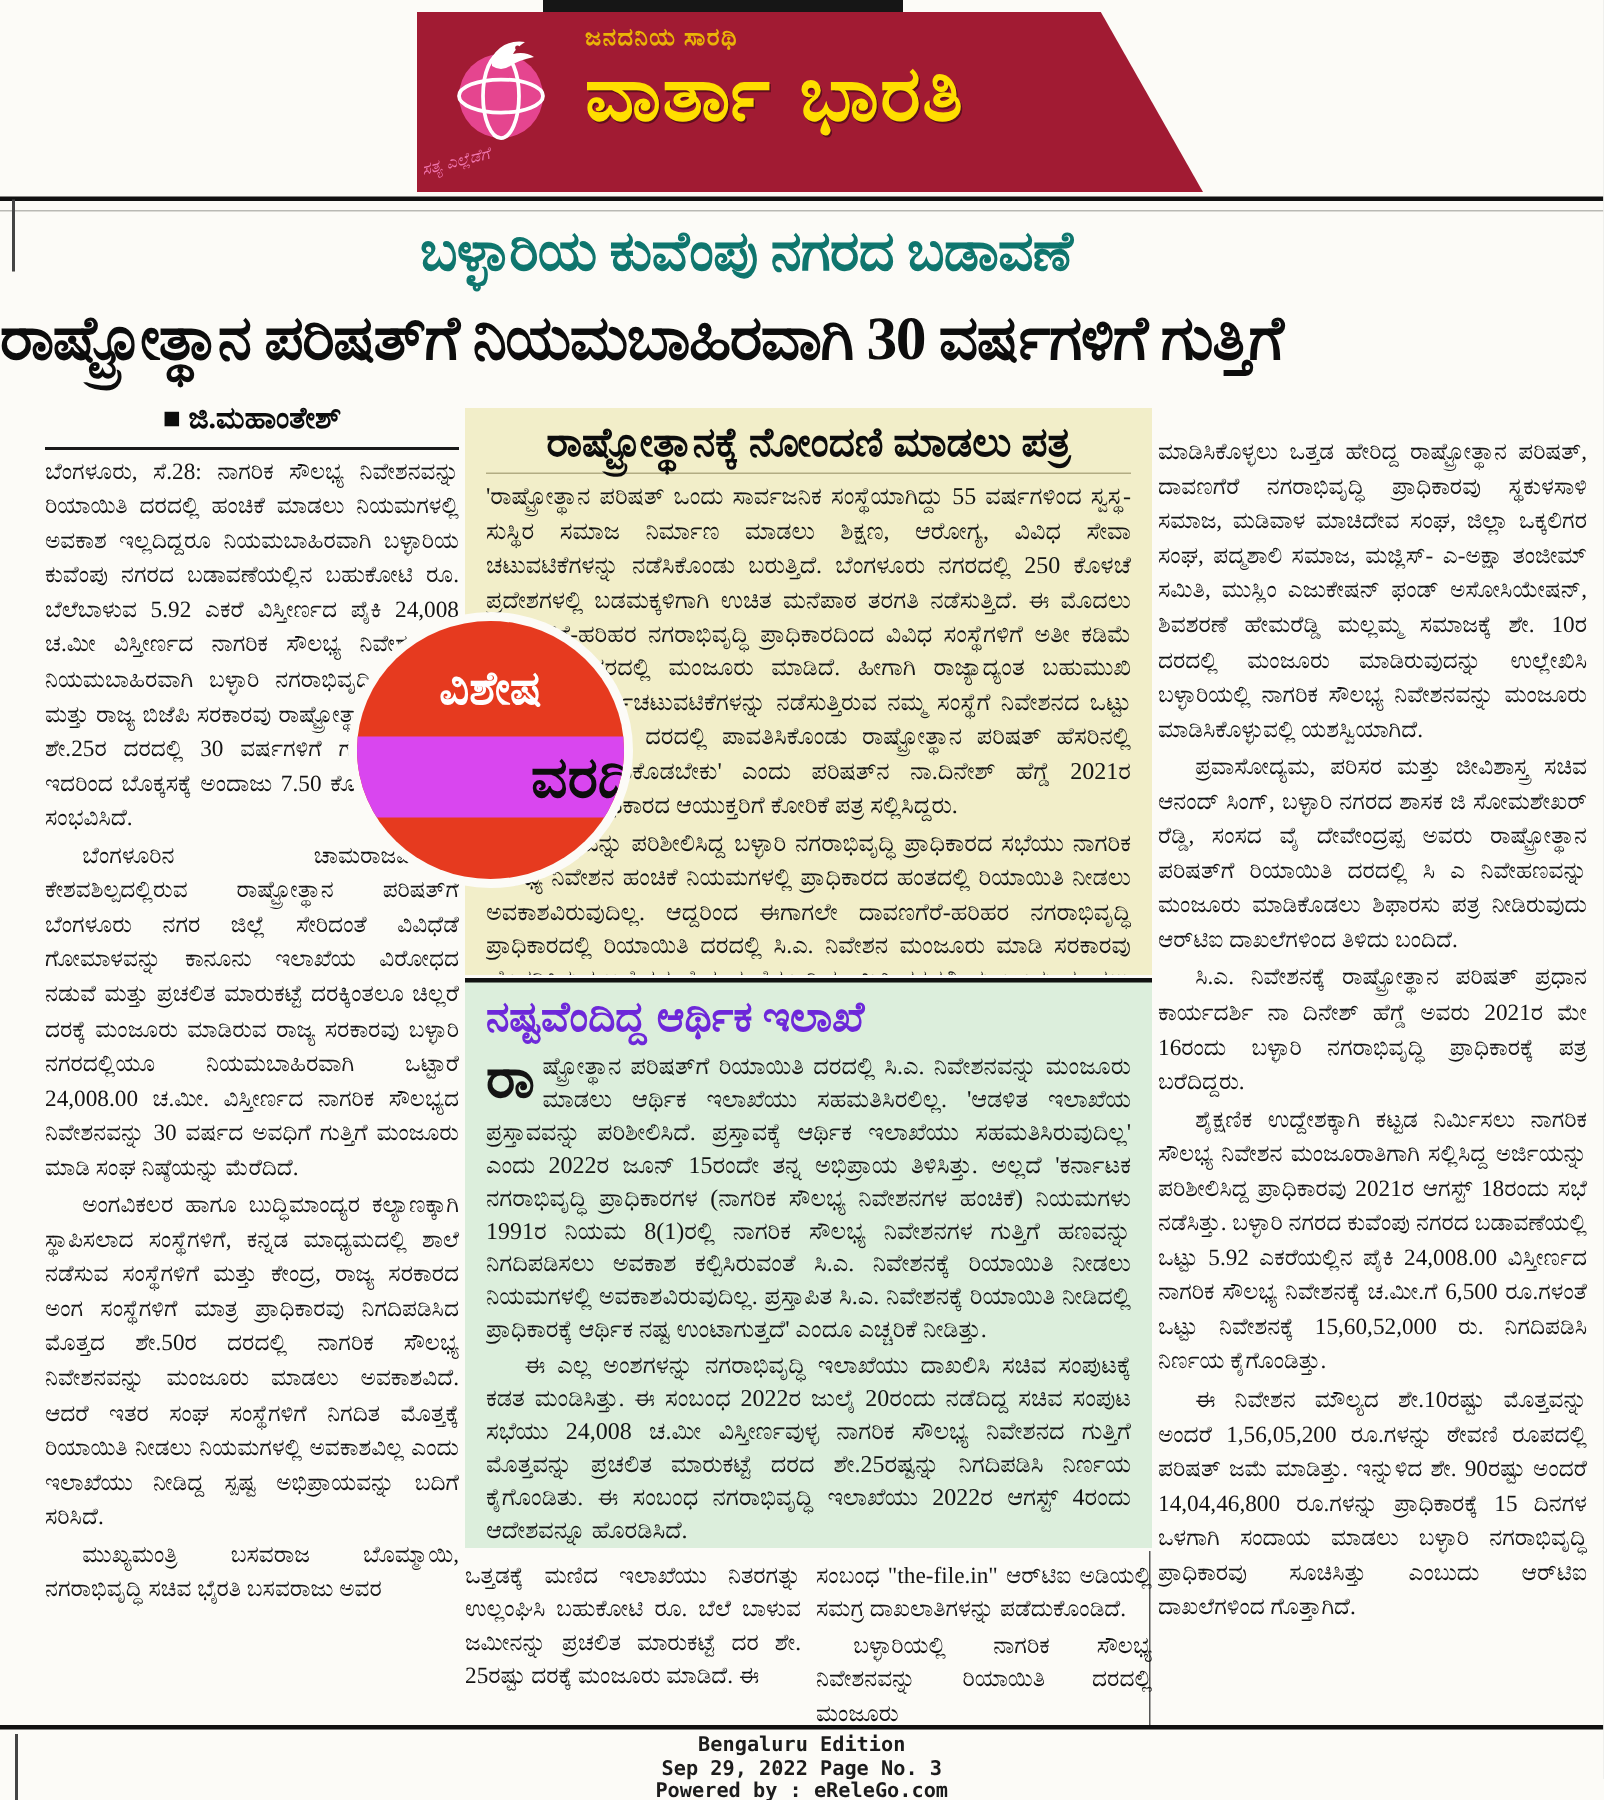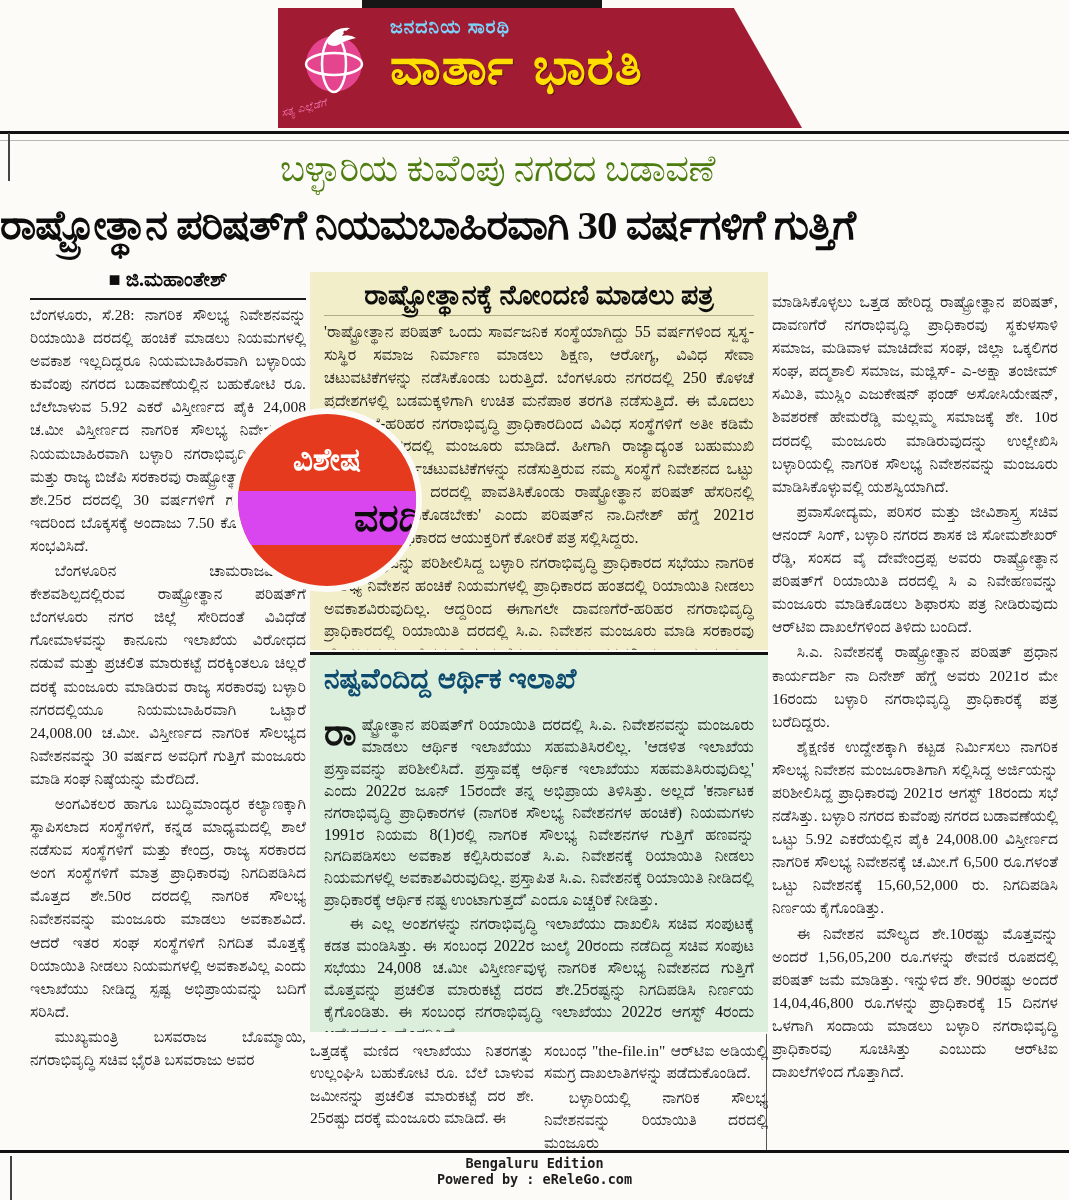--- a/index.html
+++ b/index.html
@@ -18,37 +18,37 @@
   }
   .logo { position:absolute; left:20px; top:16px; width:72px; height:72px; }
   .logo svg { width:100%; height:100%; }
   .logo-caption {
     position:absolute; left:2px; top:88px; width:90px;
     font-family:"DejaVu Sans", sans-serif; font-style:italic;
     font-size:11px; color:#f075ae; transform:rotate(-14deg);
   }
   .mast-text { position:absolute; left:112px; top:8px; width:400px; }
   .mast-tagline {
-    font-family:Liberation Sans, sans-serif; font-weight:bold;
-    font-size:19px; color:#7dd3fc; letter-spacing:1px; margin-bottom:2px;
+    font-family:Liberation Serif, serif; font-weight:bold;
+    font-size:16px; color:#eab308; letter-spacing:1px; margin-bottom:2px;
   }
   .mast-title {
     font-family:"DejaVu Sans", sans-serif; font-weight:900;
     font-size:51px; line-height:1.05; color:#ffde00; letter-spacing:1px;
     text-shadow:1px 1px 0 #5e0f1e;
   }
   .rule-black { position:absolute; left:0; top:131px; width:1069px; height:3px; background:#111; }
   .rule-gray  { position:absolute; left:0; top:140px; width:1069px; height:1px; background:#b9b9b4; }
   .tick-left-top  { position:absolute; left:8px;  top:133px;  width:2px; height:48px; background:#444; }
   .tick-left-bot  { position:absolute; left:10px; top:1156px; width:2px; height:44px; background:#444; }
   .tick-mid-col   { position:absolute; left:766px; top:1034px; width:1px; height:118px; background:#555; }
   
   .headline1 {
     position:absolute; left:0; top:147px; width:995px; text-align:center;
-    font-size:37px; font-weight:400; letter-spacing:-.5px; color:#4d7c0f;
+    font-size:37px; font-weight:700; letter-spacing:-.5px; color:#0f766e;
   }
   .headline2 {
     position:absolute; left:0; top:201px; width:1069px; text-align:left;
     font-size:41px; font-weight:900; letter-spacing:-1px; color:#0d0d0d;
   }
   
   .byline {
     position:absolute; left:30px; top:268px; width:276px; height:32px;
     text-align:center; font-size:20px; font-weight:bold;
     border-bottom:2px solid #1a1a1a; color:#0d0d0d;
@@ -73,21 +73,21 @@
     font-size:27px; font-weight:900; text-align:center; color:#0d0d0d;
     padding-bottom:4px; margin-bottom:5px; border-bottom:1px solid rgba(60,50,0,.35);
   }
   .letter-box .box-body { font-size:16px; line-height:1.43; text-align:justify; }
   .finance-box {
     position:absolute; left:310px; top:652px; width:458px; height:380px;
     background:#dceedc; border-top:3px solid #111;
     padding:8px 14px; overflow:hidden;
   }
   .finance-box .box-title {
-    font-size:28px; font-weight:900; color:#0c4a6e; margin-bottom:18px;
+    font-size:28px; font-weight:900; color:#6d28d9; margin-bottom:6px;
   }
   .finance-box .box-body { font-size:16px; line-height:1.37; text-align:justify; }
   .dropcap {
     float:left; font-size:37px; font-weight:bold; line-height:.85;
     padding:3px 5px 0 0;
   }
   .mini-col {
     position:absolute; top:1040px; width:224px; height:112px;
     font-size:15.5px; line-height:1.45; text-align:justify; overflow:hidden;
   }
@@ -202,16 +202,17 @@
   <div class="badge">
     <div class="badge-top">ವಿಶೇಷ</div>
     <div class="badge-band">
       <span>ವರದಿ</span>
     </div>
   </div>
 
   <div class="footer-rule"></div>
   <div class="footer">
     <div>Bengaluru Edition</div>
+    <div>Sep 29, 2022 Page No. 3</div>
     <div>Powered by : eReleGo.com</div>
   </div>
 
 </div>
 
 </body></html>

